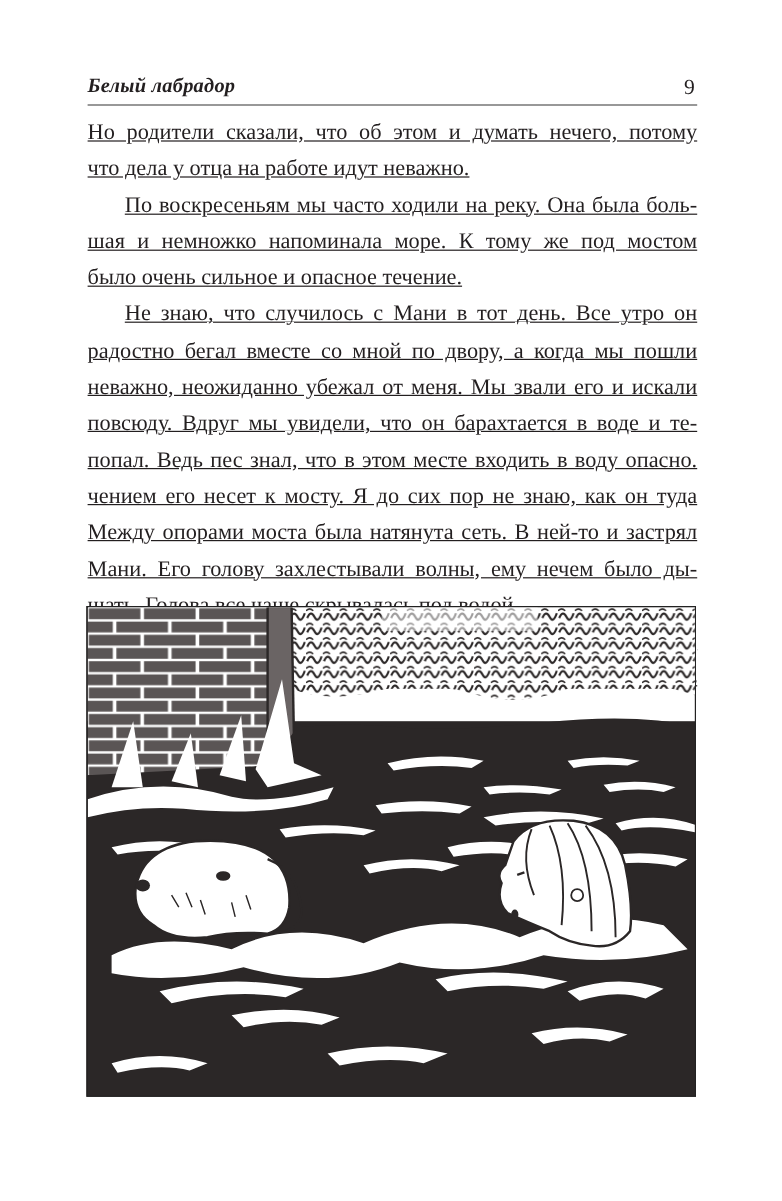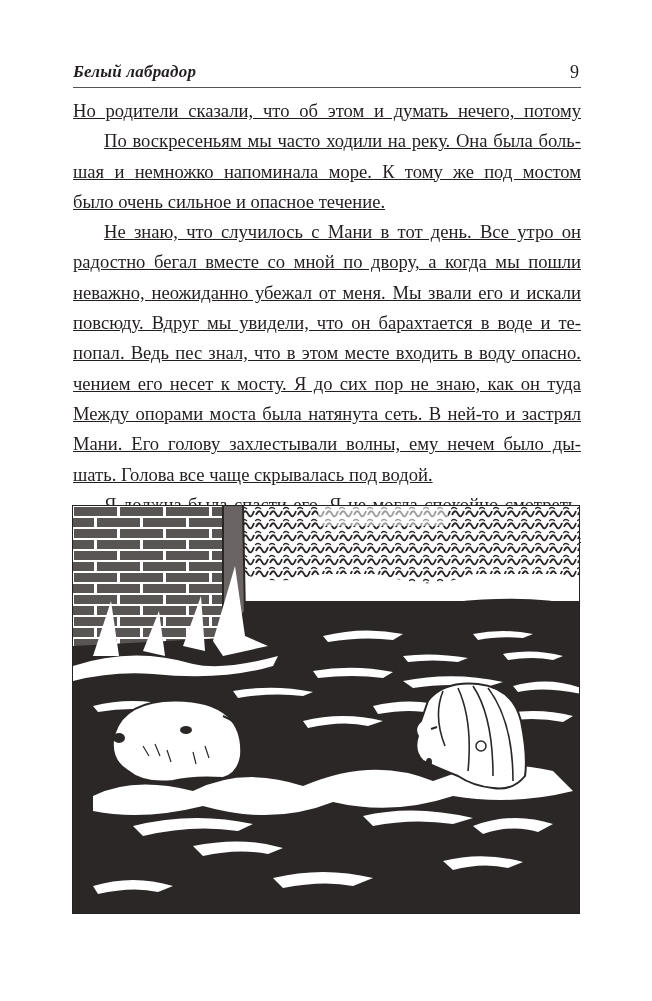--- a/index.html
+++ b/index.html
@@ -49,20 +49,21 @@
 
   <div class="running-head">
     <span class="running-title">Белый лабрадор</span>
     <span class="page-number">9</span>
   </div>
   <div class="head-rule"></div>
 
   <div class="body-text">
     <p>
       <span class="line">Но родители сказали, что об этом и думать нечего, потому</span>
+      <span class="line last">что дела у отца на работе идут неважно.</span>
     </p>
     <p>
       <span class="line indent">По воскресеньям мы часто ходили на реку. Она была боль-</span>
       <span class="line">шая и немножко напоминала море. К тому же под мостом</span>
       <span class="line last">было очень сильное и опасное течение.</span>
     </p>
     <p>
       <span class="line indent">Не знаю, что случилось с Мани в тот день. Все утро он</span>
       <span class="line">радостно бегал вместе со мной по двору, а когда мы пошли</span>
       <span class="line">неважно, неожиданно убежал от меня. Мы звали его и искали</span>

